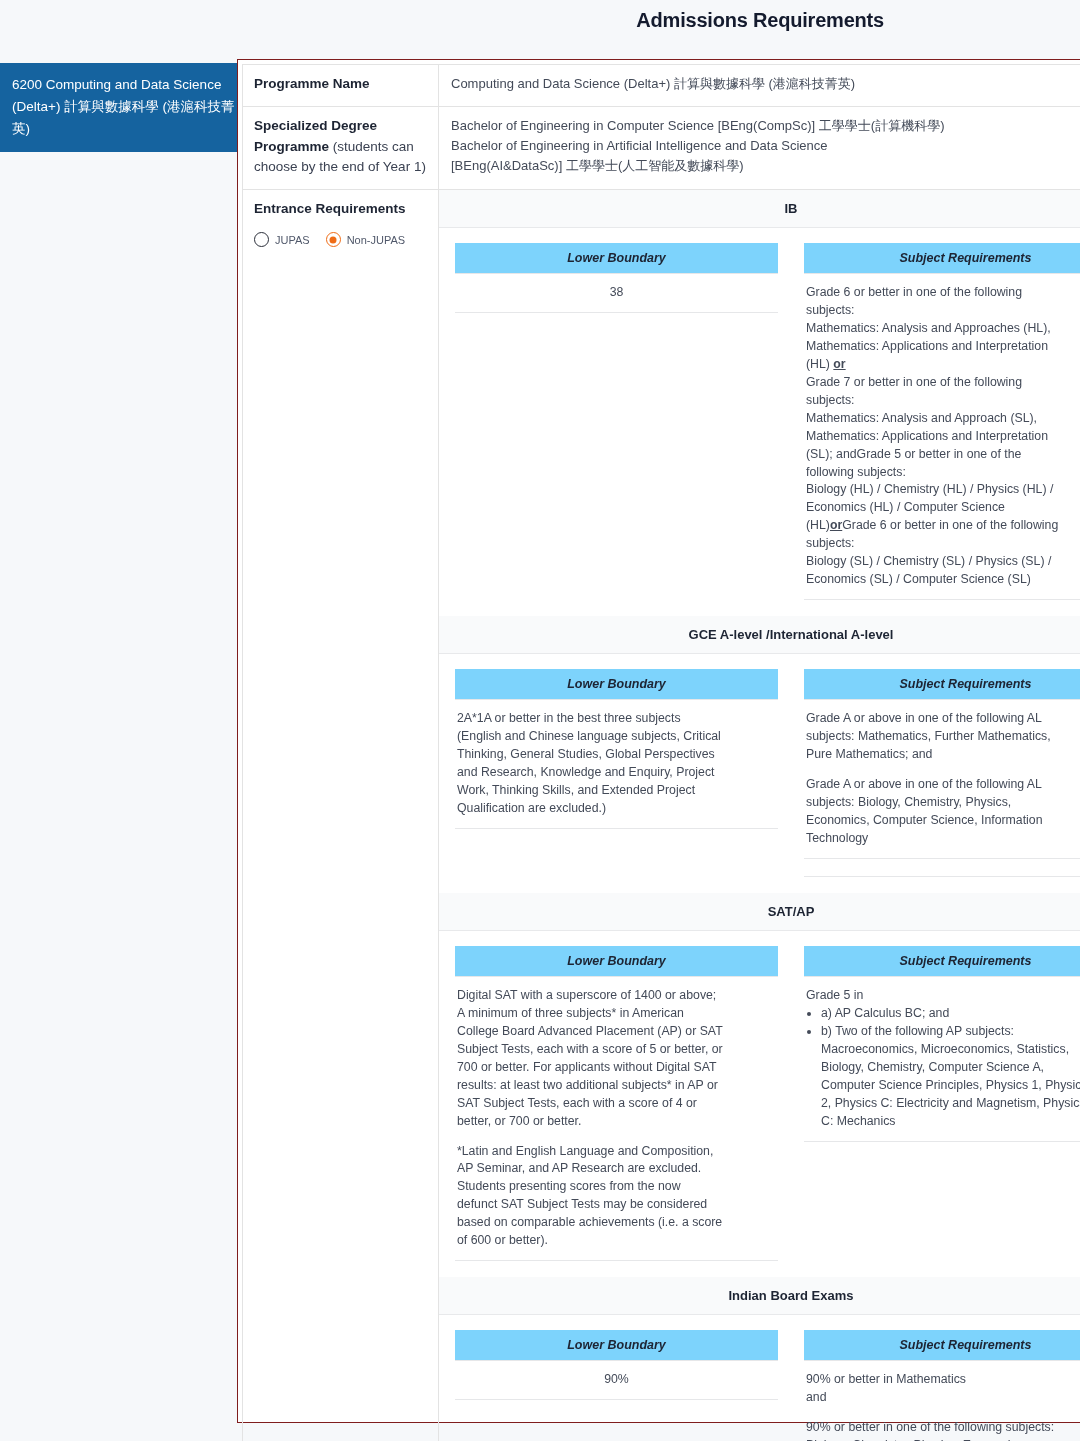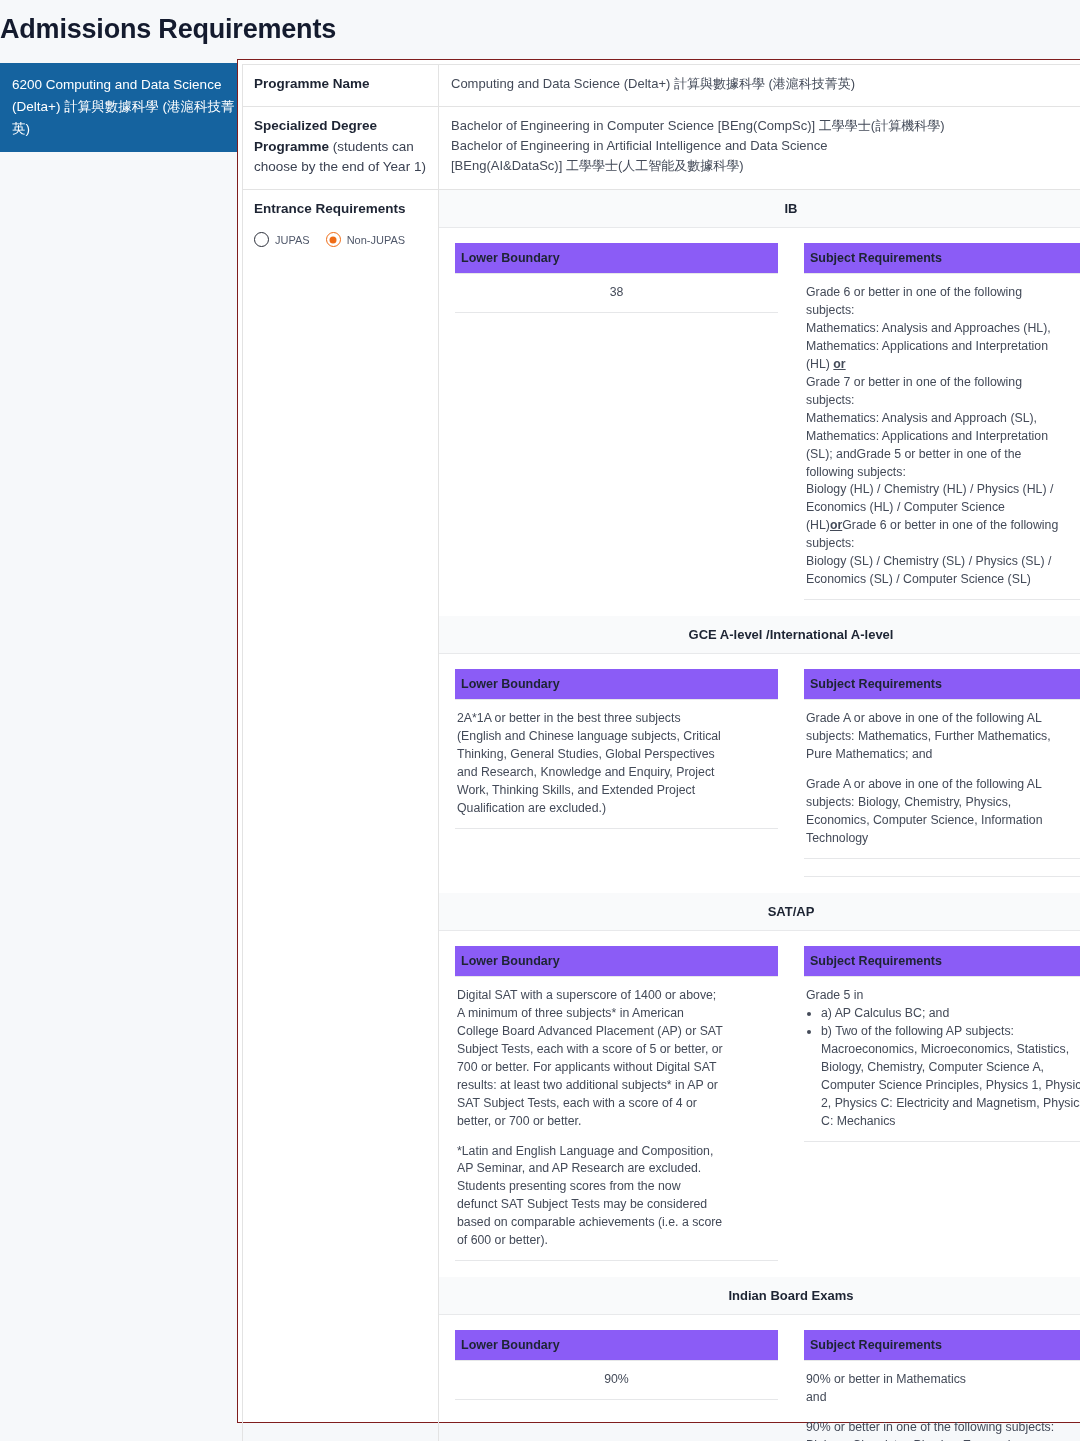--- a/index.html
+++ b/index.html
@@ -14,22 +14,22 @@
   }
 
   .page { position: relative; width: 1080px; height: 1441px; overflow: hidden; }
 
   
   .page-title {
     position: absolute;
     top: -4px;
     left: 0;
     width: 884px;
-    text-align: left;
-    font-size: 27px;
+    text-align: right;
+    font-size: 20px;
     font-weight: bold;
     color: #141b2e;
     letter-spacing: -0.2px;
   }
 
   
   .sidebar {
     position: absolute;
     top: 63px;
     left: 0;
@@ -96,27 +96,28 @@
 
   .sys-body {
     display: flex;
     gap: 26px;
     padding: 15px 16px 16px 16px;
     align-items: flex-start;
   }
   .sub-col { flex: 1 1 0; min-width: 0; }
 
   .sub-head {
-    background: #8b5cf6;
+    background: #7dd3fc;
     border-bottom: 1px solid #e6e7e9;
-    text-align: left;
+    text-align: center;
     font-weight: bold;
     font-size: 12.5px;
     color: #1d2433;
     padding: 8px 6px;
+    font-style: italic;
   }
   .sub-body {
     border-bottom: 1px solid #e6e7e9;
     padding: 10px 2px 10px 2px;
     font-size: 12.3px;
     line-height: 1.46;
     color: #434a58;
   }
   .sub-body.centered { text-align: center; }
   .sub-body .gap { display: block; height: 12px; }

